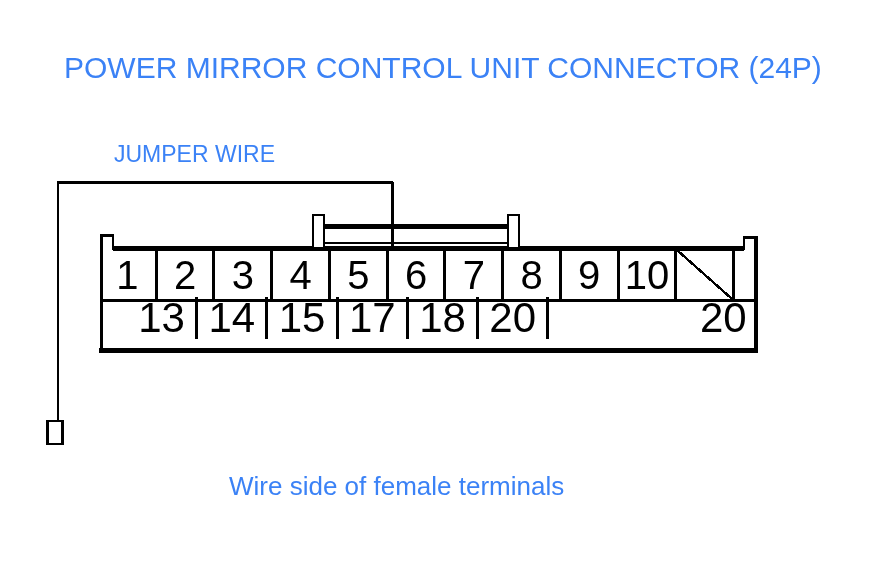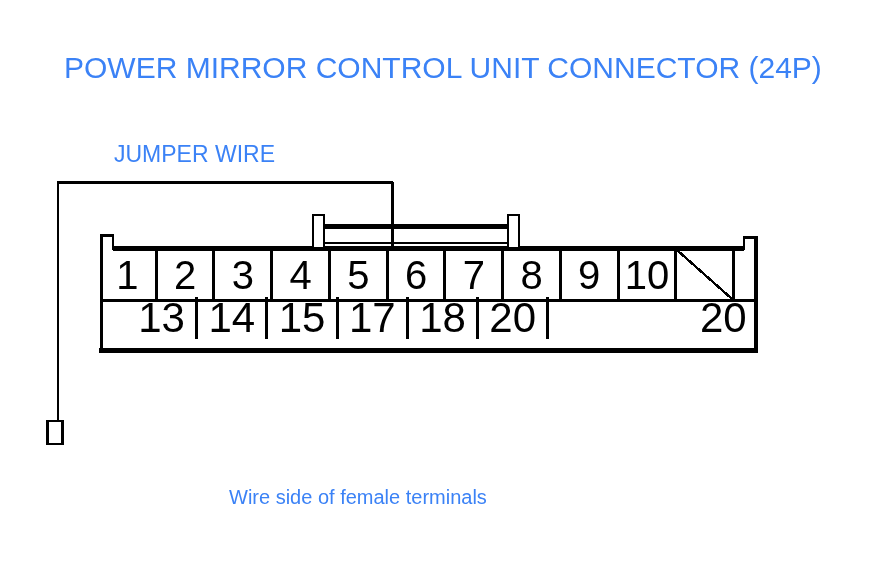--- a/index.html
+++ b/index.html
@@ -4,21 +4,21 @@
 <style>
   html,body { margin:0; padding:0; }
   body { font-family: "Liberation Sans", sans-serif; background:#fff; }
   #stage {
     position:relative; width:880px; height:578px;
     background:#fff; color:#000; overflow:hidden;
   }
   .txt { position:absolute; white-space:nowrap; line-height:1; color:#3b82f6; }
   #title   { left:64px;  top:53px;  font-size:30px; letter-spacing:0px; }
   #jumper-label { left:114px; top:143px; font-size:23px; }
-  #caption { left:229px; top:487px; font-size:20px; }
+  #caption { left:229px; top:473px; font-size:26px; }
 
   #diagram-svg { position:absolute; left:0; top:0; width:880px; height:578px; }
 
   .pin-row { position:absolute; display:flex; box-sizing:border-box; }
   #row-top    { left:100px; top:250px; width:635px; height:52px; }
   #row-bottom { left:100px; top:295px; width:657px; height:44px;align-items:flex-end; }
 
   .cell {
     flex:1 1 0; box-sizing:border-box;
     border-right:3px solid #000;

